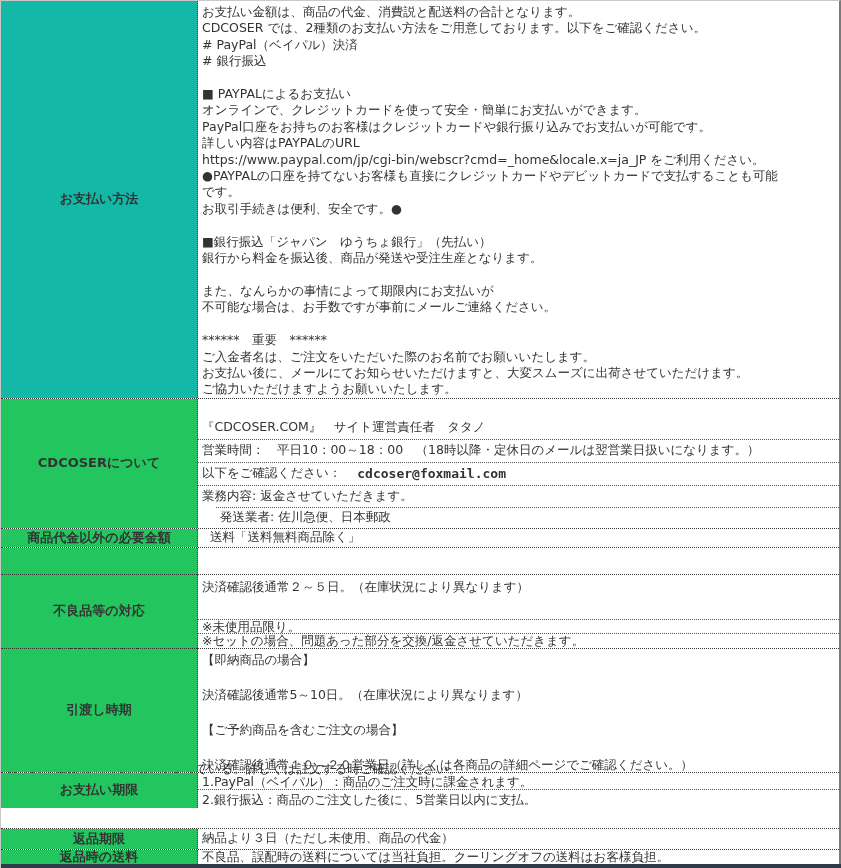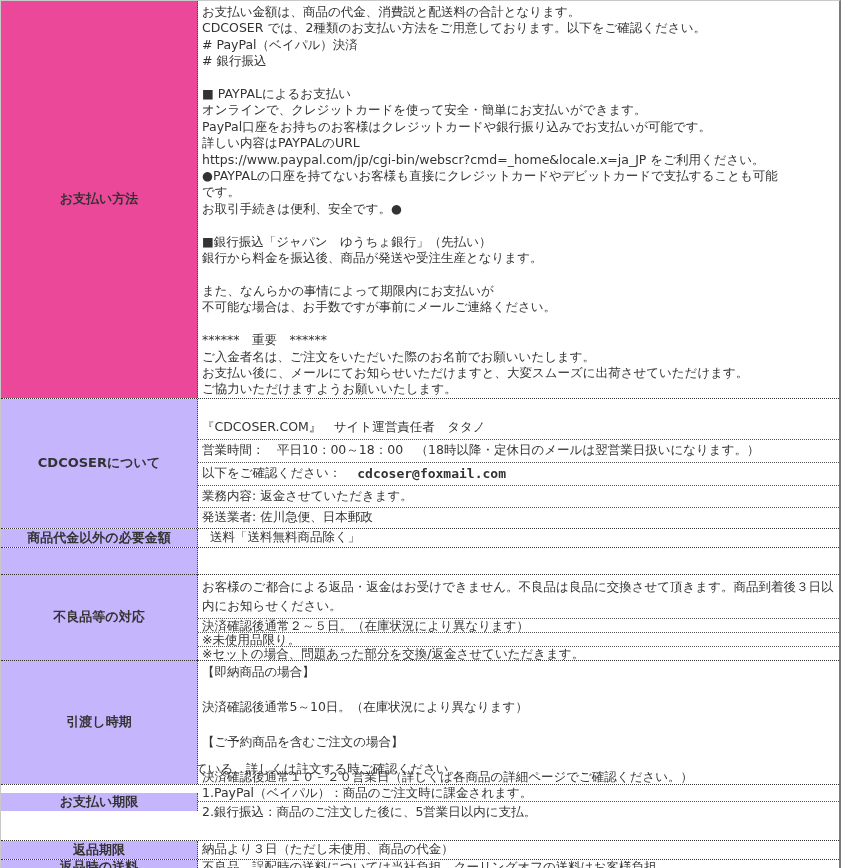--- a/index.html
+++ b/index.html
@@ -14,50 +14,50 @@
     width:841px; height:868px;
     border-top:1px solid #c9c9c9;
     border-left:1px solid #c9c9c9;
     border-right:2px solid #7a7a7a;
     display:flex; flex-direction:column;
   }
   .row { display:flex; width:100%; }
   .row + .row { border-top:1px dotted #333; }
   .hcell {
     width:197px; flex:0 0 197px;
-    background:#c4b5fd;
+    background:#22c55e;
     border-right:1px dotted #444;
     display:flex; align-items:center; justify-content:center;
     font-weight:bold; text-align:center; font-size:13px; color:#333;
     padding:0 6px;
   }
-  .hcell.white { background:#ec4899;font-family:Liberation Serif, serif; }
+  .hcell.white { background:#14b8a6;font-family:Liberation Serif, serif; }
   .ccell { flex:1 1 auto; display:flex; flex-direction:column; min-width:0; }
   .sub { display:flex; align-items:center; padding:0 4px; overflow:hidden; }
   .sub + .sub { border-top:1px dotted #555; }
   .textblock {
     white-space:pre-line; padding:3px 4px 0 4px;
     line-height:16.4px; display:block;
   }
   
   .r1 { height:397px; }
   .r2 { height:130px; }
   .r2 .sub:nth-child(1){height:26px;margin-top:18px;} .r2 .sub:nth-child(2){height:27px;}
   .r2 .sub:nth-child(3){height:27px;} .r2 .sub:nth-child(4){height:26px;}
-  .r2 .sub:nth-child(5){height:24px;}
+  .r2 .sub:nth-child(5){height:24px;margin-left:18px;}
   .r3 { height:22px; }
   .r4 { height:27px;flex-direction:column; }
   .r5 { height:86px; }
   .r5 .sub:nth-child(1){height:44px; align-items:flex-start; line-height:19px; padding-top:2px;}
   .r5 .sub:nth-child(2){height:14px; line-height:13px;}
   .r5 .sub:nth-child(3){height:14px; line-height:13px;}
   .r5 .sub:nth-child(4){height:14px; line-height:13px;}
   .r6 { height:124px; }
   .r6 .textblock { line-height:17.5px; padding-top:2px; }
-  .r7 { height:36px;align-items:center; }
+  .r7 { height:36px; }
   .r7 .sub:nth-child(1){height:17px; line-height:15px;}
   .r7 .sub:nth-child(2){height:19px; line-height:15px;}
   .r8 { height:24px;margin-top:20px; }
   .r9 { height:16px; line-height:14px; }
   .email {
     font-family:"DejaVu Sans Mono", monospace;
     font-weight:bold; font-size:13px; margin-left:16px;
   }
   .bottom-bar { height:5px; width:841px; background:#2E3A46; }
 </style>
@@ -120,21 +120,20 @@
   <div class="row r4">
     <div class="hcell">※送料について</div>
     <div class="ccell">
       <div class="sub" style="flex:1;margin-top:16px;">商品の重量によって送料が異なっている。詳しくは註文する時ご確認ください。</div>
     </div>
   </div>
 
   <div class="row r5">
     <div class="hcell">不良品等の対応</div>
     <div class="ccell">
-      <div class="sub">お客様のご都合による返品・返金はお受けできません。不良品は良品に交換させて頂きます。商品到着後３日以内にお知らせください。</div>
       <div class="sub">決済確認後通常２～５日。（在庫状況により異なります）</div>
       <div class="sub">※未使用品限り。</div>
       <div class="sub">※セットの場合、問題あった部分を交換/返金させていただきます。</div>
     </div>
   </div>
 
   <div class="row r6">
     <div class="hcell">引渡し時期</div>
     <div class="ccell">
       <div class="textblock">【即納商品の場合】

